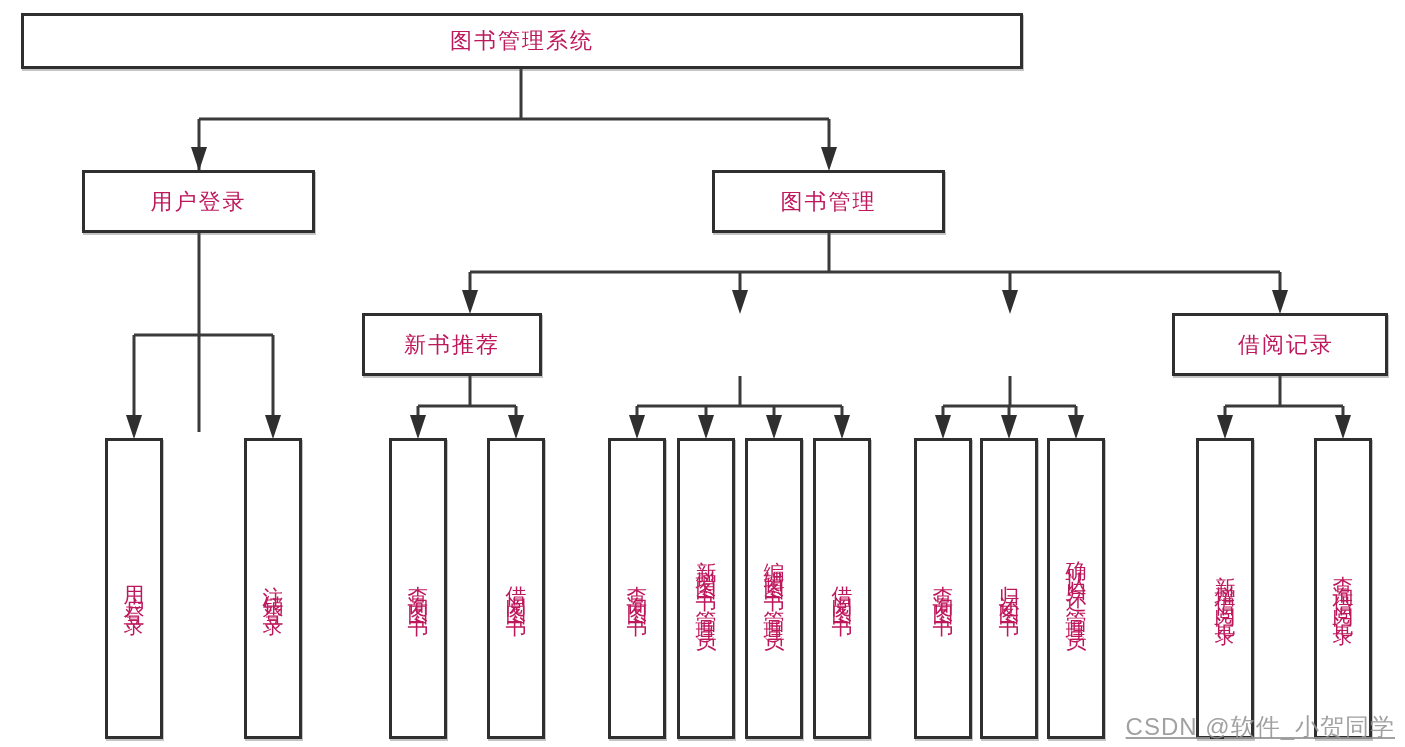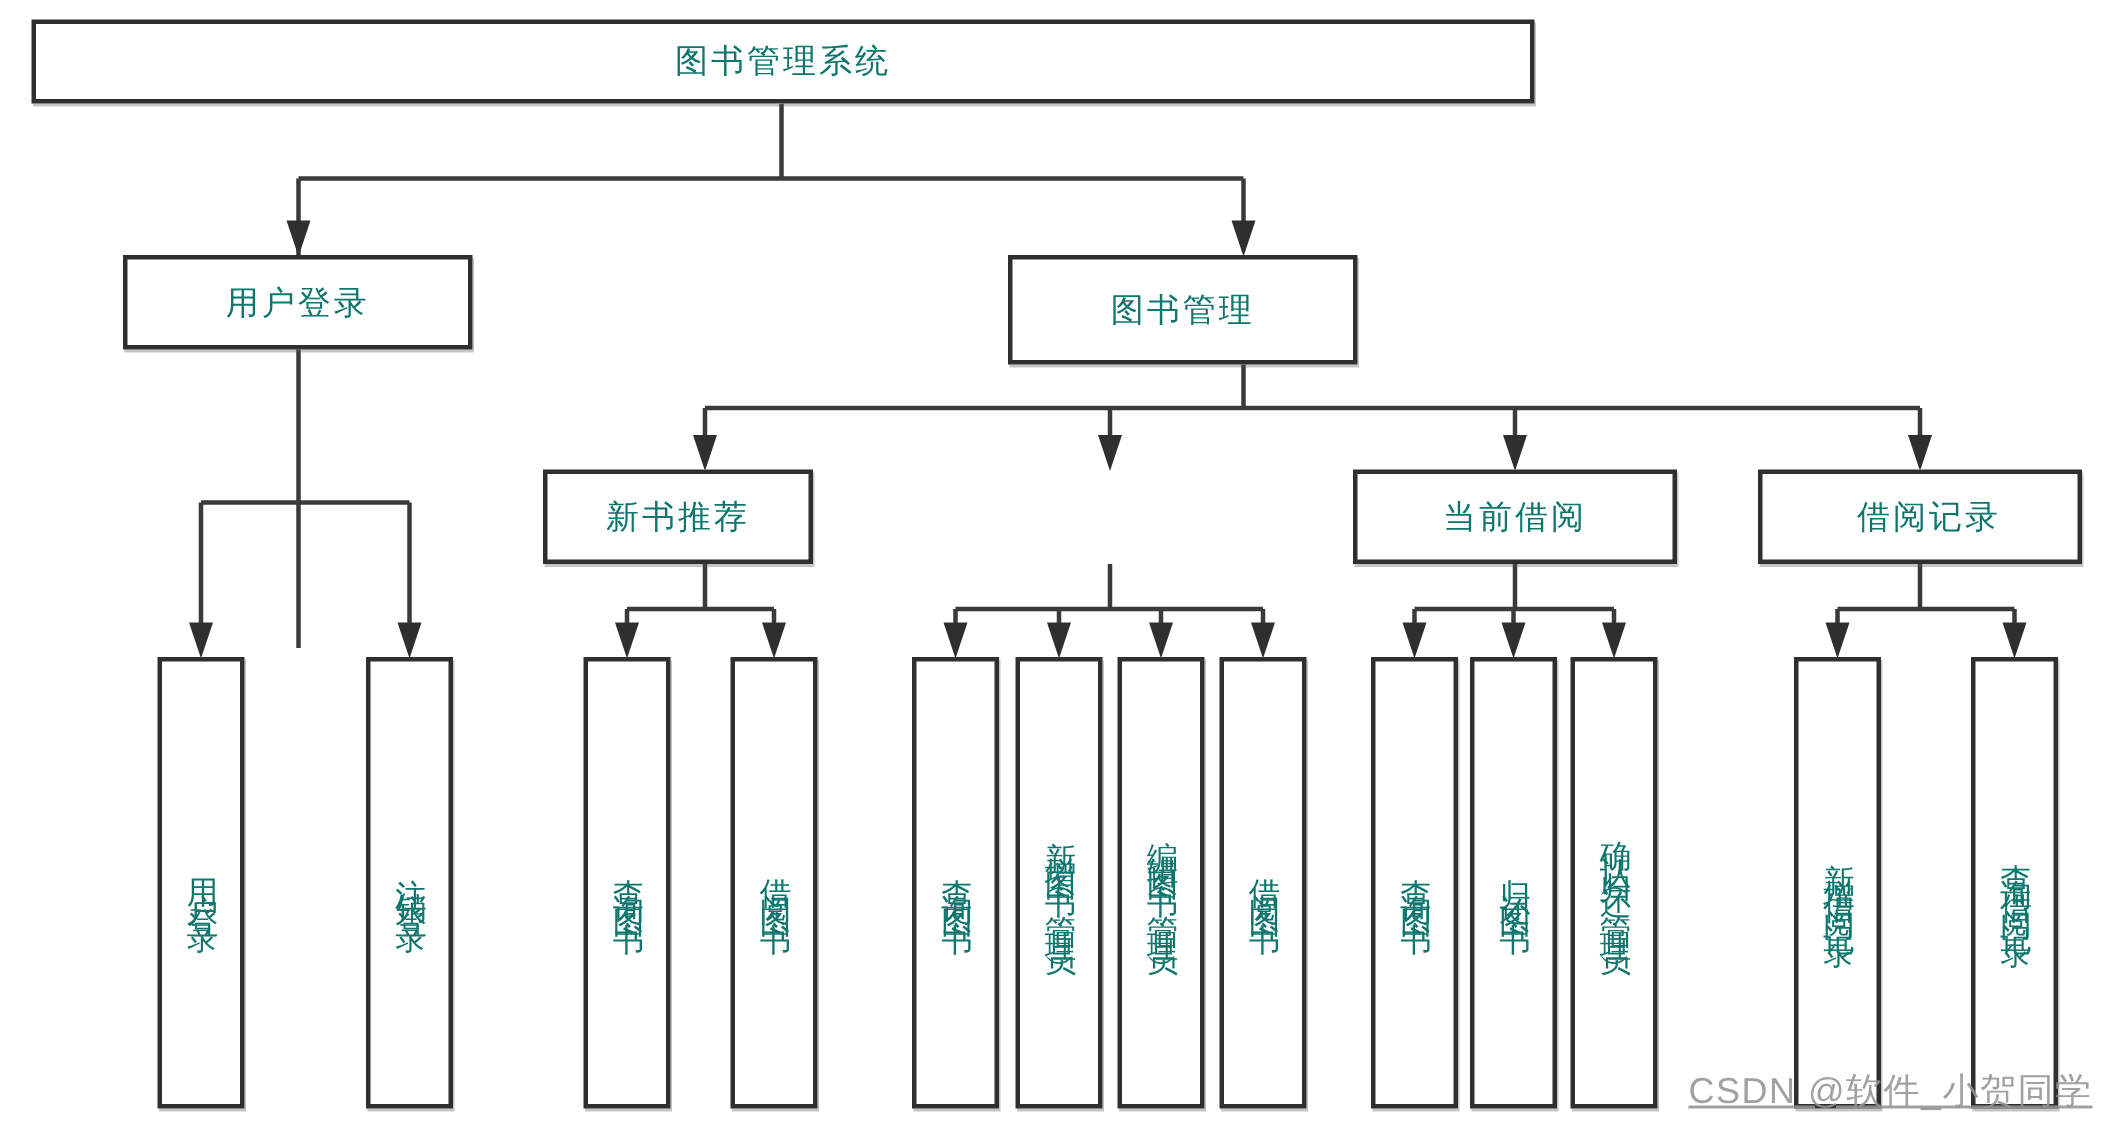--- a/index.html
+++ b/index.html
@@ -10,21 +10,21 @@
     font-family:"Liberation Sans","DejaVu Sans",sans-serif;
     overflow:hidden;
   }
   #connectors{position:absolute;left:0;top:0;z-index:1;}
   .node{
     position:absolute;
     box-sizing:border-box;
     background:#ffffff;
     border:3px solid #2f2f2f;
     box-shadow:1px 2px 0 rgba(90,90,90,0.35);
-    color:#0f766e;
+    color:#be185d;
     display:flex;
     align-items:center;
     justify-content:center;
     z-index:2;
   }
   .node.h{
     font-size:22px;
     letter-spacing:2px;
     white-space:nowrap;
   }
@@ -42,21 +42,21 @@
     font-size:24px;
     letter-spacing:1px;
     color:rgba(148,148,148,0.88);
     z-index:5;
     white-space:nowrap;
     text-decoration:underline;
   }
   
   #n-root            {left:21px;  top:13px;  width:1002px; height:56px;}
   #n-user-login      {left:82px;  top:170px; width:233px;  height:63px;}
-  #n-book-mgmt       {left:672px; top:170px; width:233px;  height:73px;}
+  #n-book-mgmt       {left:712px; top:170px; width:233px;  height:63px;}
   #n-new-book        {left:362px; top:313px; width:180px;  height:63px;}
   #n-book-borrow     {left:632px; top:313px; width:216px;  height:63px;}
   #n-current-borrow  {left:902px; top:313px; width:216px;  height:63px;}
   #n-borrow-records  {left:1172px;top:313px; width:216px;  height:63px;padding-left:12px;}
   .leaf{top:438px;height:301px;width:58px;}
   #l-user-login      {left:105px;}
   #l-logout          {left:244px;}
   #l-rec-query      {left:389px;}
   #l-rec-borrow     {left:487px;}
   #l-bor-query      {left:608px;}
@@ -106,21 +106,20 @@
       <polygon points="1335,415 1351,415 1343,439"></polygon>
     </g>
   </svg>
 
   <div class="node h" id="n-root">图书管理系统</div>
 
   <div class="node h" id="n-user-login">用户登录</div>
   <div class="node h" id="n-book-mgmt">图书管理</div>
 
   <div class="node h" id="n-new-book">新书推荐</div>
-  <div class="node h" id="n-current-borrow">当前借阅</div>
   <div class="node h" id="n-borrow-records">借阅记录</div>
 
   <div class="node v leaf" id="l-user-login">用户登录</div>
   <div class="node v leaf" id="l-logout">注销登录</div>
 
   <div class="node v leaf" id="l-rec-query">查询图书</div>
   <div class="node v leaf" id="l-rec-borrow">借阅图书</div>
 
   <div class="node v leaf" id="l-bor-query">查询图书</div>
   <div class="node v leaf" id="l-bor-add">新增图书（管理员）</div>

